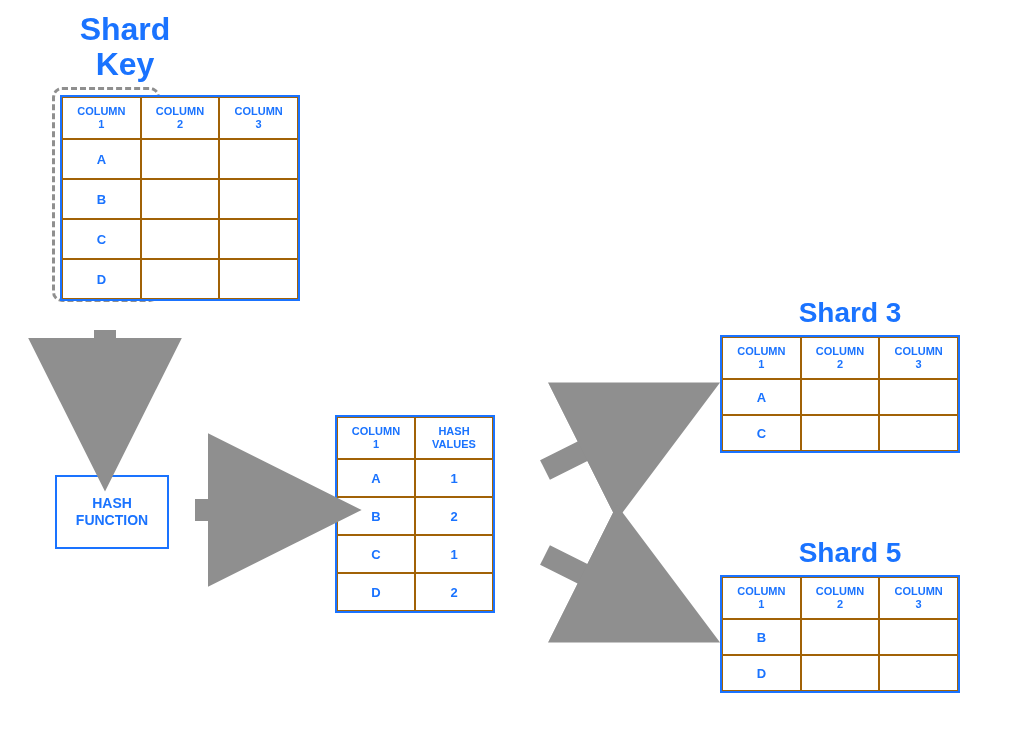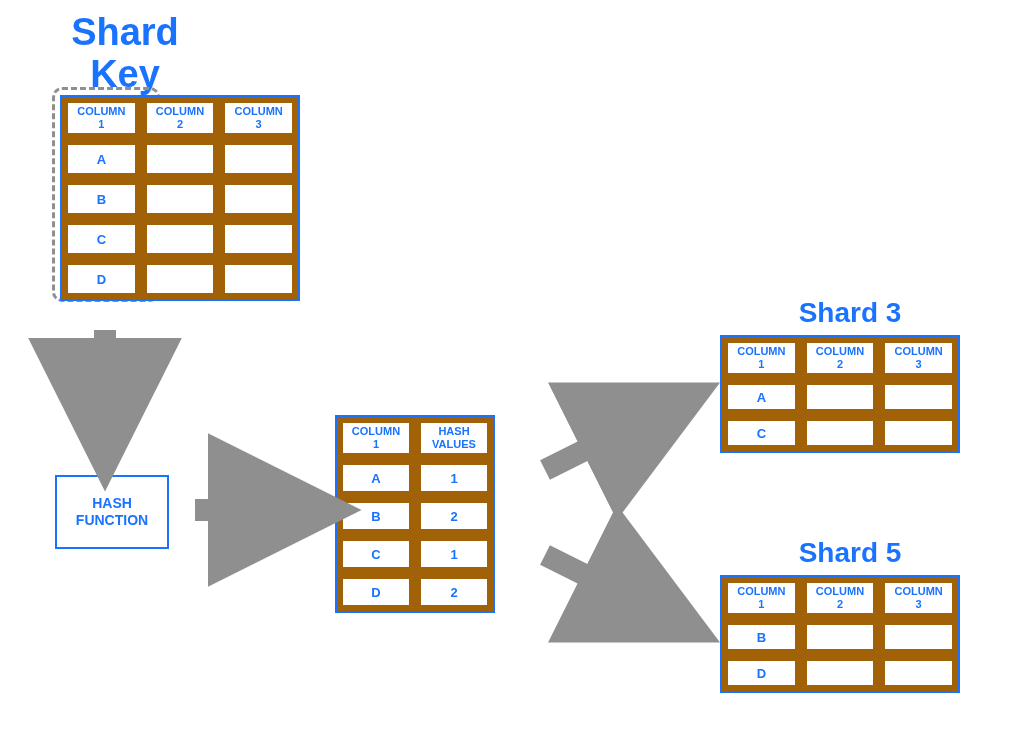--- a/index.html
+++ b/index.html
@@ -15,34 +15,34 @@
     position: relative;
     width: 1024px;
     height: 743px;
   }
   .title {
     position: absolute;
     font-weight: 700;
     text-align: center;
     line-height: 1.1;
   }
-  .shard-key-title { font-size: 38px; left: 60px; top: 12px; width: 130px; }
+  .shard-key-title { font-size: 32px; left: 60px; top: 12px; width: 130px; }
   .shard1-title   { font-size: 28px; left: 770px; top: 298px; width: 160px; }
   .shard2-title   { font-size: 28px; left: 770px; top: 538px; width: 160px; }
 
   
   .tbl {
     position: absolute;
     border: 2px solid #1a73ff;
     background: #fff;
     box-sizing: border-box;
   }
   .row { display: flex; }
   .cell {
-    border: 6px solid #a16207;
+    border: 1px solid #a16207;
     box-sizing: border-box;
     display: flex;
     align-items: center;
     justify-content: center;
     font-size: 13px;
     font-weight: 600;
     text-align: center;
     padding: 2px 3px;
   }
   .hdr .cell { font-size: 11px; font-weight: 700; line-height: 1.15; }

